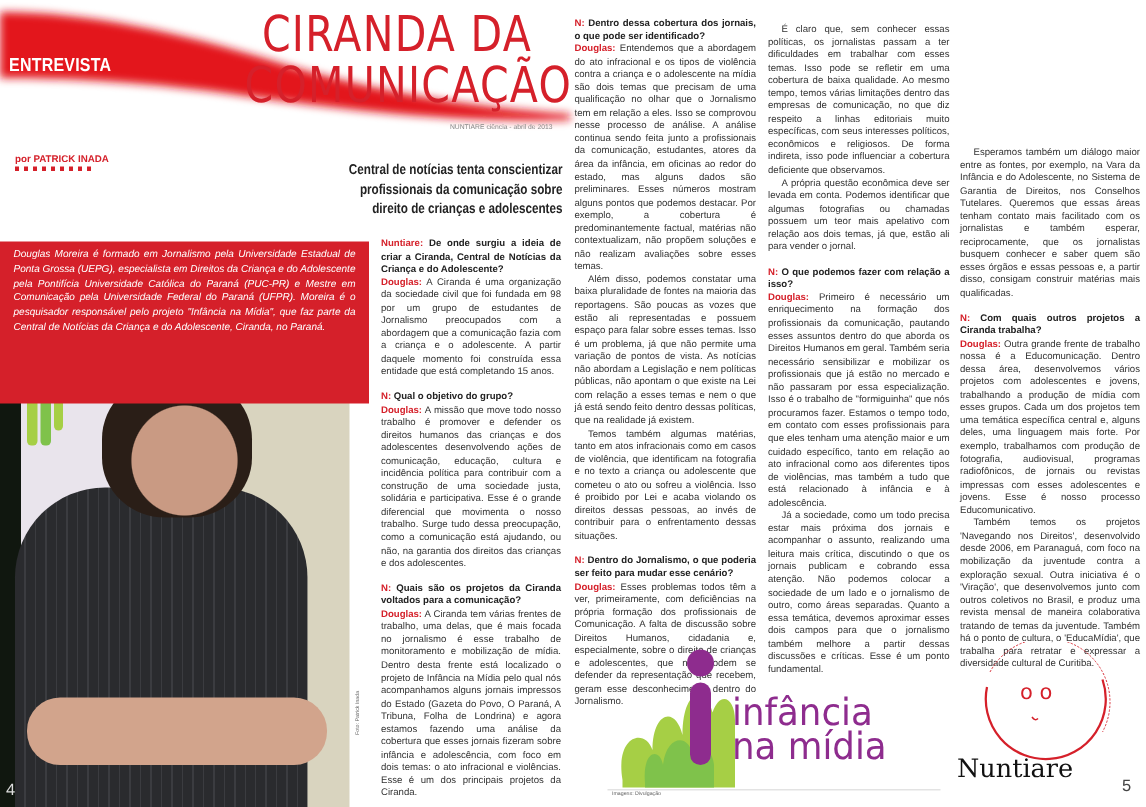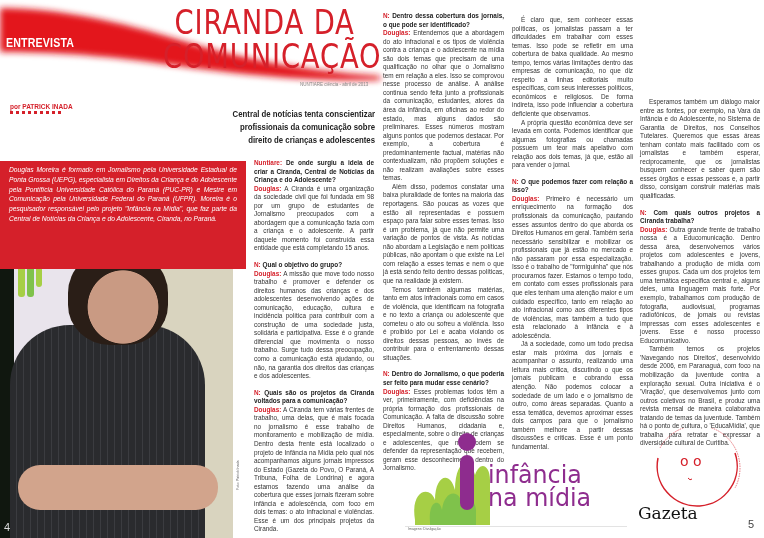--- a/index.html
+++ b/index.html
@@ -132,14 +132,14 @@
 </div>
 <div class="abs im-line"></div>
 <div class="abs im-credit">Imagens: Divulgação</div>
 
 <svg class="abs ciranda-logo" viewBox="0 0 110 100">
   <path d="M18,30 A40,40 0 1,0 95,25" fill="none" stroke="#d5202a" stroke-width="1.5"></path>
   <path d="M20,20 A40,40 0 0,1 95,60" fill="none" stroke="#d5202a" stroke-width="0.6" stroke-dasharray="1.5 1"></path>
   <text x="40" y="38" font-size="14" fill="#d5202a" font-family="DejaVu Sans, sans-serif">o o</text>
   <path d="M48,50 q2,3 4,1" stroke="#d5202a" fill="none" stroke-width="1"></path>
 </svg>
-<div class="abs ciranda-word">Gazeta</div>
+<div class="abs ciranda-word">Nuntiare</div>
 <div class="abs page-num" style="left:748px;top:518px;">5</div>
 
 </body></html>

